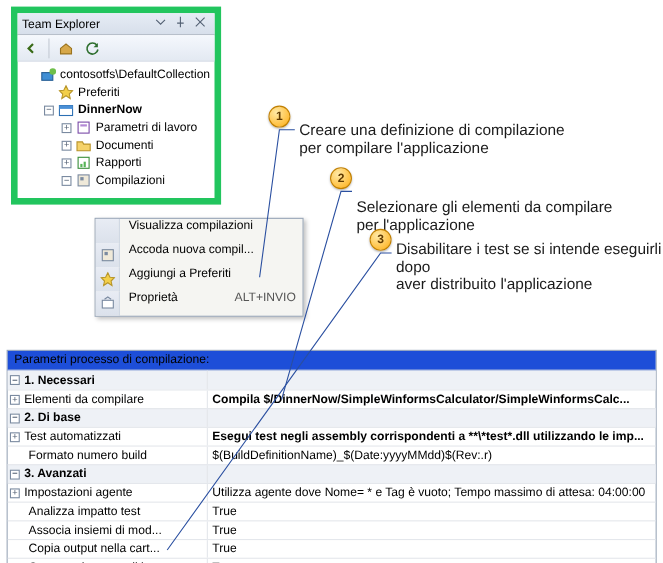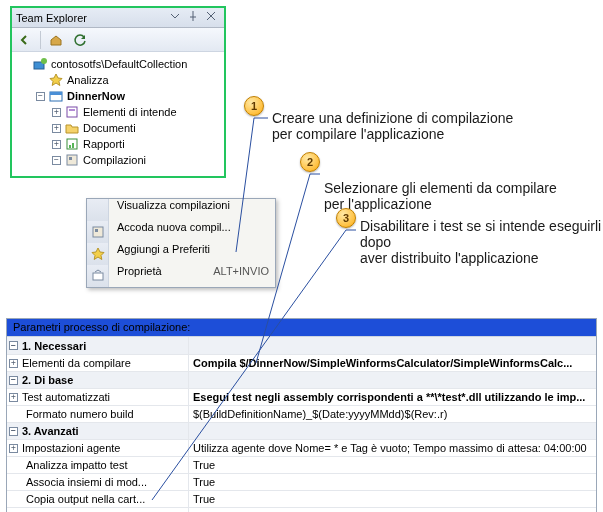--- a/index.html
+++ b/index.html
@@ -9,22 +9,22 @@
     font-size: 11px;
     background: #fff;
     width: 603px;
     height: 512px;
     position: relative;
   }
   
   .te-panel {
     position: absolute;
     left: 10px; top: 6px;
-    width: 216px;
-    border: 2px solid #22c55e;
+    width: 191px;
+    border: 6px solid #22c55e;
     background: #fff;
   }
   .te-titlebar {
     display: flex;
     align-items: center;
     gap: 4px;
     padding: 1px 4px;
     height: 20px;
     border-bottom: 1px solid #b0b8c5;
     background: linear-gradient(#e6ecf5, #d7dfeb);
@@ -224,41 +224,41 @@
         </span>
       <span class="lbl">contosotfs\DefaultCollection</span>
     </div>
     <div class="tree-row indent1">
       <span class="noexp"></span>
       <span class="node-ico">
           <svg width="14" height="14">
             <path d="M7 1l2 4 4 .5-3 3 .8 4L7 10l-3.8 2.5.8-4-3-3 4-.5z" fill="#f3cf4a" stroke="#b8962a"></path>
           </svg>
         </span>
-      <span class="lbl">Analizza</span>
+      <span class="lbl">Preferiti</span>
     </div>
     <div class="tree-row indent1">
       <span class="expander">−</span>
       <span class="node-ico">
           <svg width="14" height="14">
             <rect x="1" y="3" width="12" height="9" fill="#fff" stroke="#2b6fb3"></rect>
             <rect x="1" y="3" width="12" height="3" fill="#4a8fd6"></rect>
           </svg>
         </span>
       <span class="lbl bold">DinnerNow</span>
     </div>
     <div class="tree-row indent2">
       <span class="expander">+</span>
       <span class="node-ico">
           <svg width="14" height="14">
             <rect x="2" y="2" width="10" height="10" fill="#fff" stroke="#7a4aa8"></rect>
             <rect x="4" y="4" width="6" height="2" fill="#b48ad6"></rect>
           </svg>
         </span>
-      <span class="lbl">Elementi di intende</span>
+      <span class="lbl">Parametri di lavoro</span>
     </div>
     <div class="tree-row indent2">
       <span class="expander">+</span>
       <span class="node-ico">
           <svg width="14" height="14">
             <path d="M1 4h5l1 2h6v6H1z" fill="#f5d26a" stroke="#b8932a"></path>
           </svg>
         </span>
       <span class="lbl">Documenti</span>
     </div>

